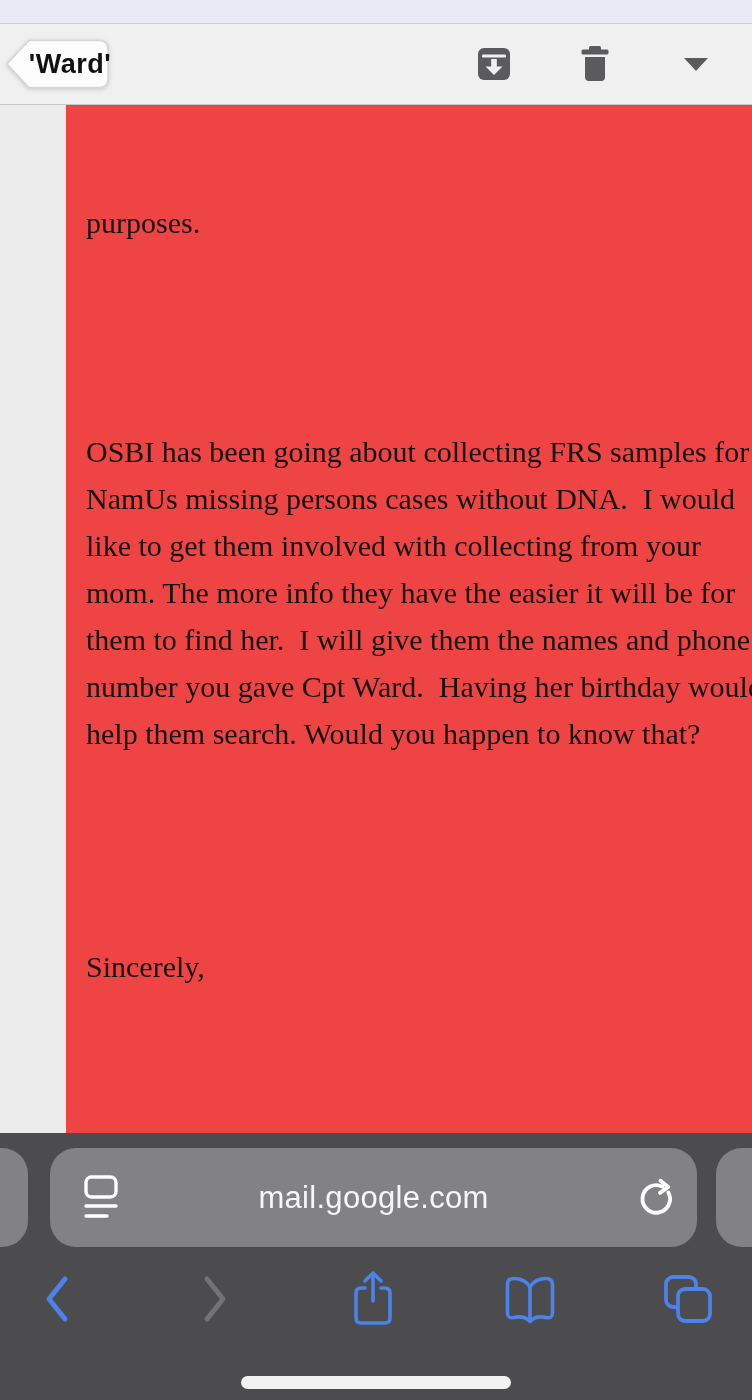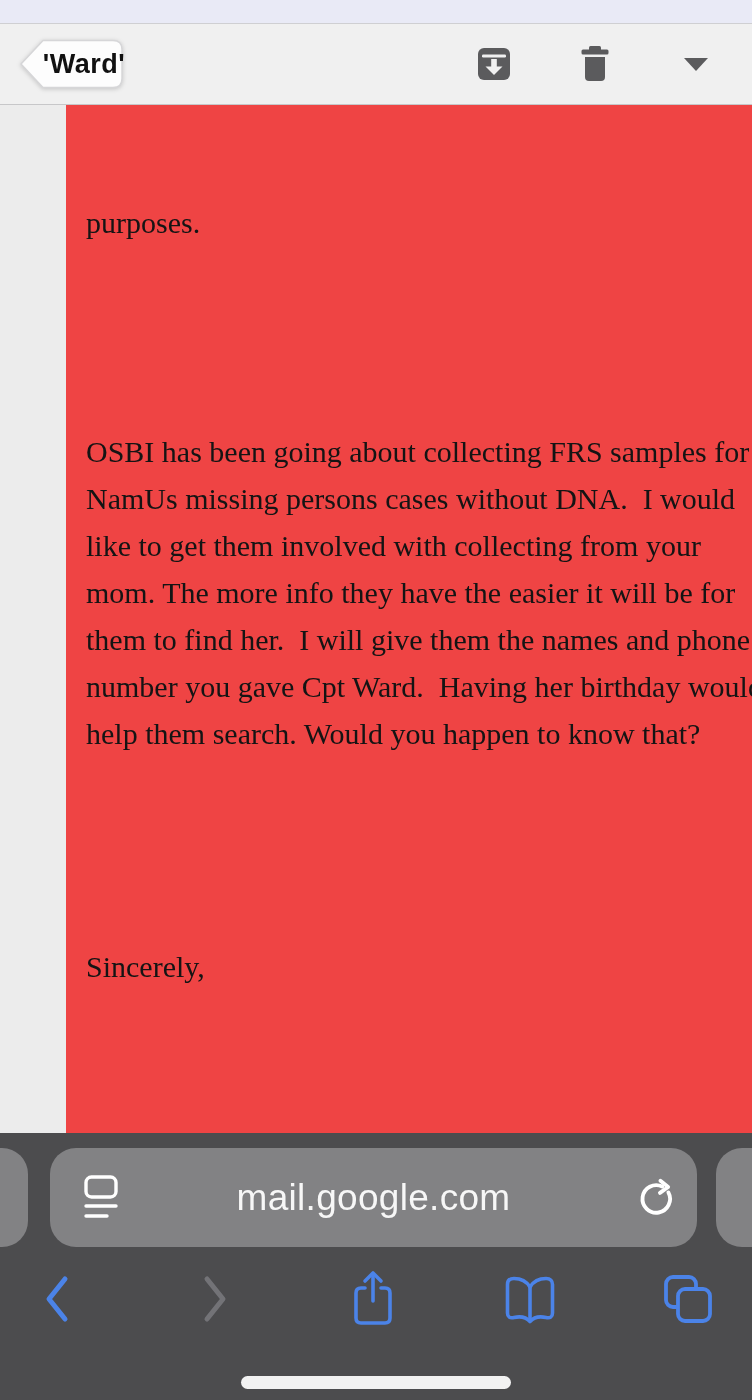--- a/index.html
+++ b/index.html
@@ -12,21 +12,21 @@
   .status-bar{
     position:absolute;left:0;top:0;width:752px;height:23px;
     background:#e9eaf6;border-bottom:1px solid #cfcfd2;
   }
   
   .gmail-toolbar{
     position:absolute;left:0;top:24px;width:752px;height:80px;
     background:#f0f0f0;border-bottom:1px solid #c7c7c9;
   }
   .ward-btn{
-    position:absolute;left:16px;top:12px;width:114px;height:56px;
+    position:absolute;left:2px;top:12px;width:114px;height:56px;
     cursor:pointer;filter:drop-shadow(0 1px 2px rgba(0,0,0,0.18));text-decoration:underline;
   }
   .ward-btn svg{position:absolute;left:0;top:0;}
   .ward-btn .label{
     position:absolute;left:28px;top:0;width:80px;height:56px;
     display:flex;align-items:center;justify-content:center;
     font-size:27px;font-weight:bold;color:#111;letter-spacing:0.5px;
   }
   .toolbar-icon-btn{position:absolute;top:0;width:56px;height:80px;
     display:flex;align-items:center;justify-content:center;cursor:pointer;}
@@ -71,21 +71,21 @@
     position:absolute;left:50px;top:15px;width:647px;height:99px;
     background:#828284;border-radius:26px;cursor:pointer;
   }
   .page-settings-btn{
     position:absolute;left:24px;top:22px;width:56px;height:56px;
     display:flex;align-items:center;justify-content:center;cursor:pointer;
   }
   .url-text{
     position:absolute;left:0;top:0;width:647px;height:99px;
     display:flex;align-items:center;justify-content:center;
-    font-size:37px;color:#f7f7f7;letter-spacing:0.3px;
+    font-size:31px;color:#f7f7f7;letter-spacing:0.3px;
   }
   .reload-btn{
     position:absolute;left:578px;top:22px;width:56px;height:56px;
     display:flex;align-items:center;justify-content:center;cursor:pointer;
   }
   .nav-row{position:absolute;left:0;top:114px;width:752px;height:110px;}
   .nav-btn{
     position:absolute;top:12px;width:80px;height:80px;
     display:flex;align-items:center;justify-content:center;cursor:pointer;
   }

